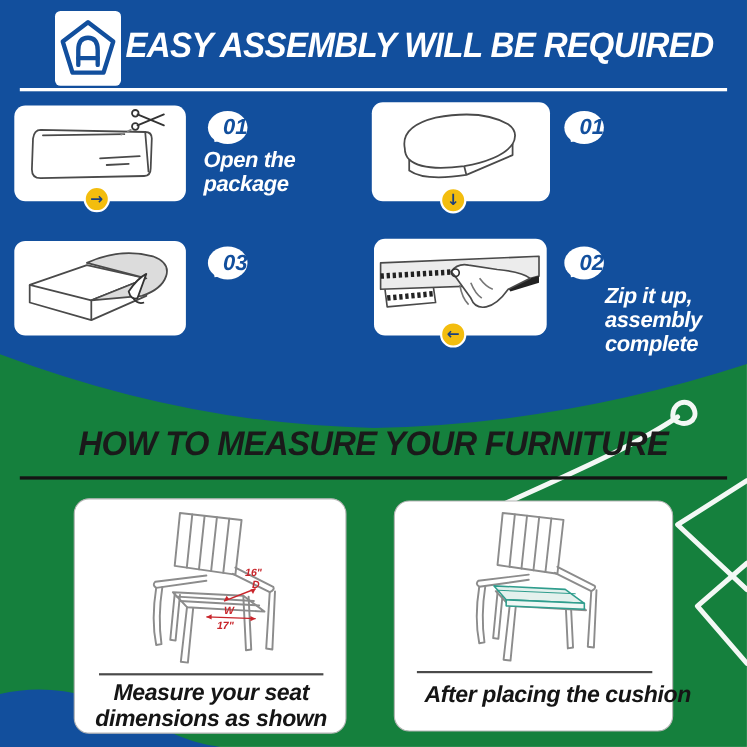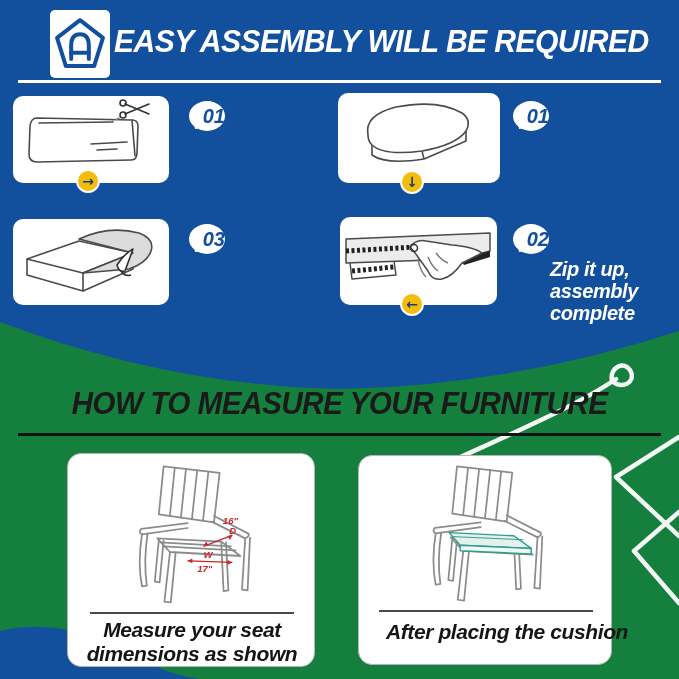--- a/index.html
+++ b/index.html
@@ -81,20 +81,22 @@
         <path d="M106,22 l-4,2 M100,25 l-4,2" stroke="#888" stroke-dasharray="3,3"></path>
       </g>
     </svg>
   </div>
   <div class="abs badge" style="left:76px;top:169px;">
     <span>→</span>
   </div>
   <div class="abs num-bubble" style="left:189px;top:101px;">
     <span>01</span>
   </div>
+  <div class="abs step-label" style="left:185px;top:135px;width:150px;">Open the
+package</div>
 
   <div class="abs step-box" style="left:338px;top:93px;width:162px;height:90px;">
     <svg width="162" height="90" viewBox="0 0 162 90">
       <g stroke="#4a4a4a" stroke-width="1.6" fill="none" stroke-linejoin="round">
         <path d="M30,42 Q26,22 58,14 Q100,6 124,20 Q134,27 128,38 Q118,52 84,58 Q46,63 34,52 Q30,48 30,42 Z"></path>
         <path d="M34,52 L34,62 Q48,72 86,66 L128,48 L128,38"></path>
         <path d="M84,58 L86,66"></path>
       </g>
     </svg>
   </div>

